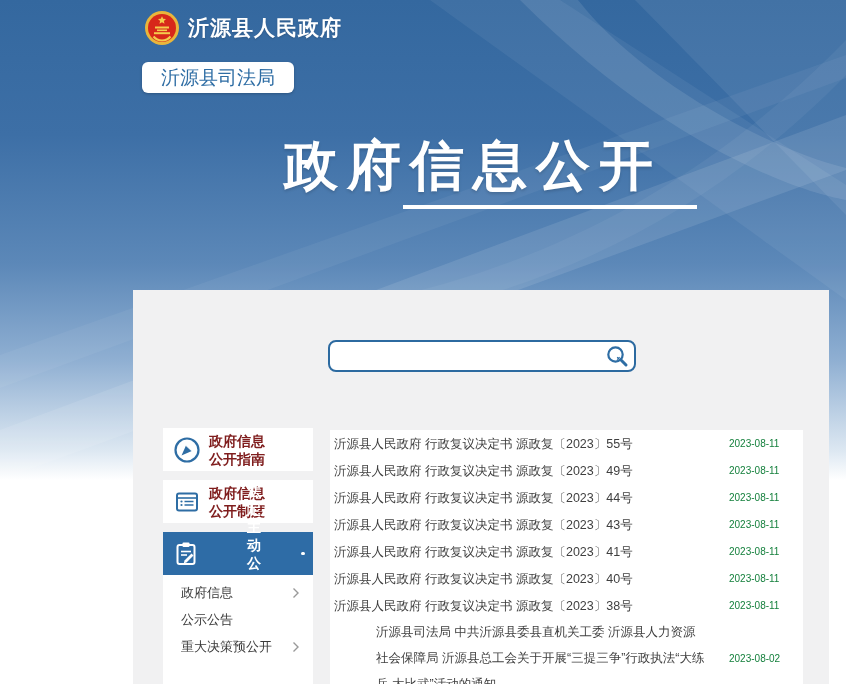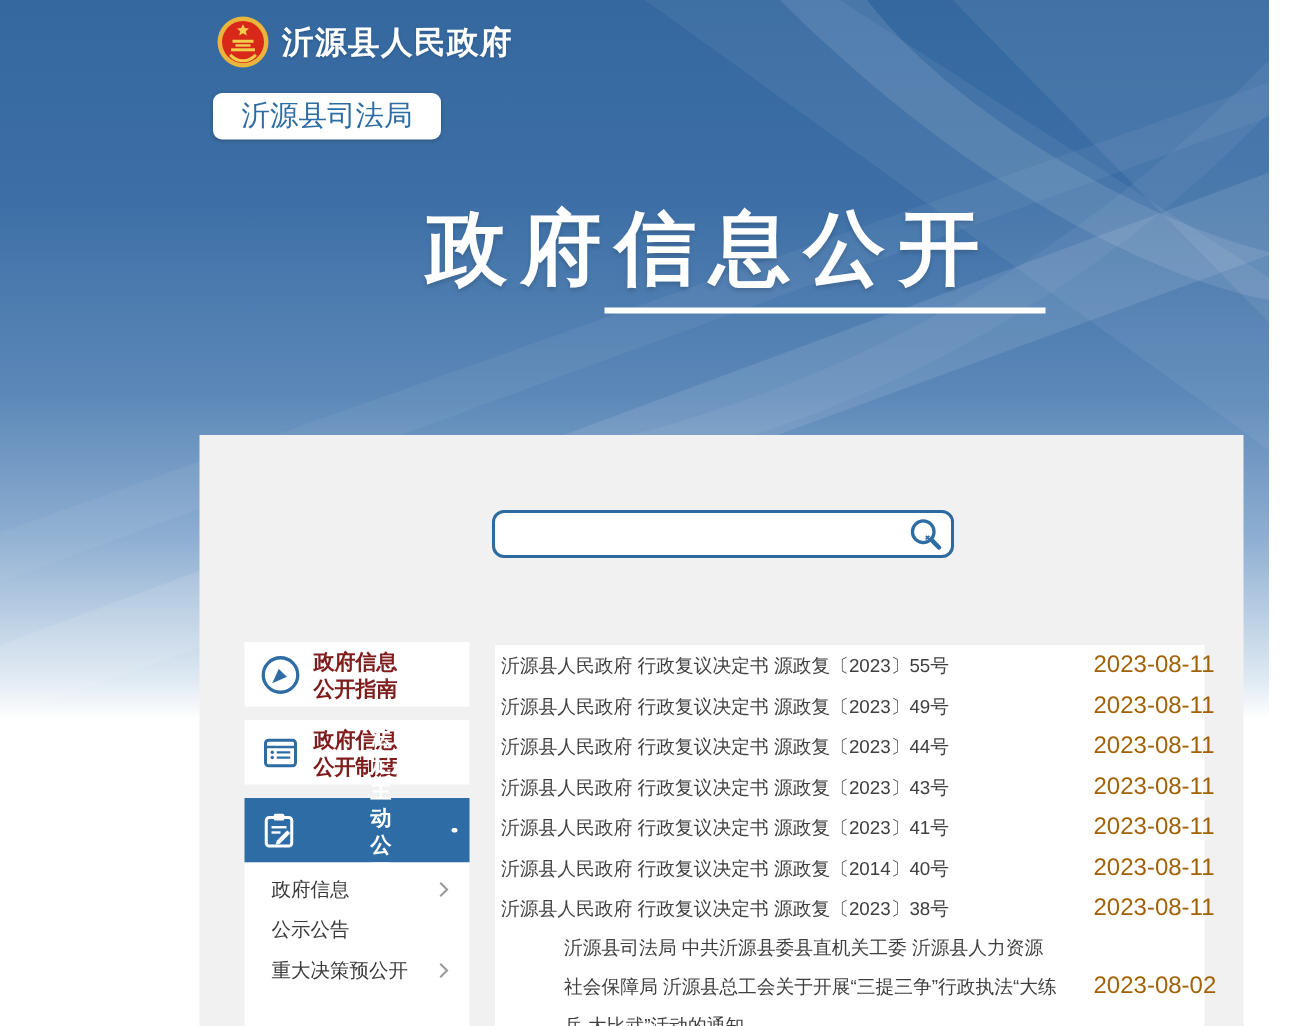--- a/index.html
+++ b/index.html
@@ -46,21 +46,21 @@
 
   .submenu { background:#ffffff; padding-top:4px; height:120px; }
   .sub-row { height:27px; display:flex; align-items:center; padding:0 13px 0 18px;
              font-size:13px; color:#3a3a3a; cursor:pointer; }
   .sub-row .chev { margin-left:auto; display:flex; }
 
   
   .list { position:absolute; left:197px; top:140px; width:473px; background:#ffffff; padding-bottom:2px; }
   .row { min-height:27px; display:flex; align-items:center; cursor:pointer;gap:16px; }
   .row-title { flex:1; padding-left:4px; font-size:12.5px; color:#3f3f3f; line-height:16px; }
-  .row-date { width:74px; text-align:left; padding-right:6px; font-size:16px; color:#a16207; white-space:nowrap; }
+  .row-date { width:74px; text-align:left; padding-right:6px; font-size:10px; color:#15803d; white-space:nowrap; }
   .row.multi { min-height:54px; }
   .row.multi .row-title { line-height:26px; padding-right:6px;padding-left:46px; }
 </style>
 </head>
 <body>
 
 <div class="page">
 
   <div class="hero">
     <svg class="hero-deco" width="846" height="480" viewBox="0 0 846 480">
@@ -193,21 +193,21 @@
       </div>
       <div class="row">
         <span class="row-title">沂源县人民政府 行政复议决定书 源政复〔2023〕43号</span>
         <span class="row-date">2023-08-11</span>
       </div>
       <div class="row">
         <span class="row-title">沂源县人民政府 行政复议决定书 源政复〔2023〕41号</span>
         <span class="row-date">2023-08-11</span>
       </div>
       <div class="row">
-        <span class="row-title">沂源县人民政府 行政复议决定书 源政复〔2014〕40号</span>
+        <span class="row-title">沂源县人民政府 行政复议决定书 源政复〔2023〕40号</span>
         <span class="row-date">2023-08-11</span>
       </div>
       <div class="row">
         <span class="row-title">沂源县人民政府 行政复议决定书 源政复〔2023〕38号</span>
         <span class="row-date">2023-08-11</span>
       </div>
       <div class="row multi">
         <span class="row-title">沂源县司法局 中共沂源县委县直机关工委 沂源县人力资源社会保障局 沂源县总工会关于开展“三提三争”行政执法“大练兵 大比武”活动的通知</span>
         <span class="row-date">2023-08-02</span>
       </div>

